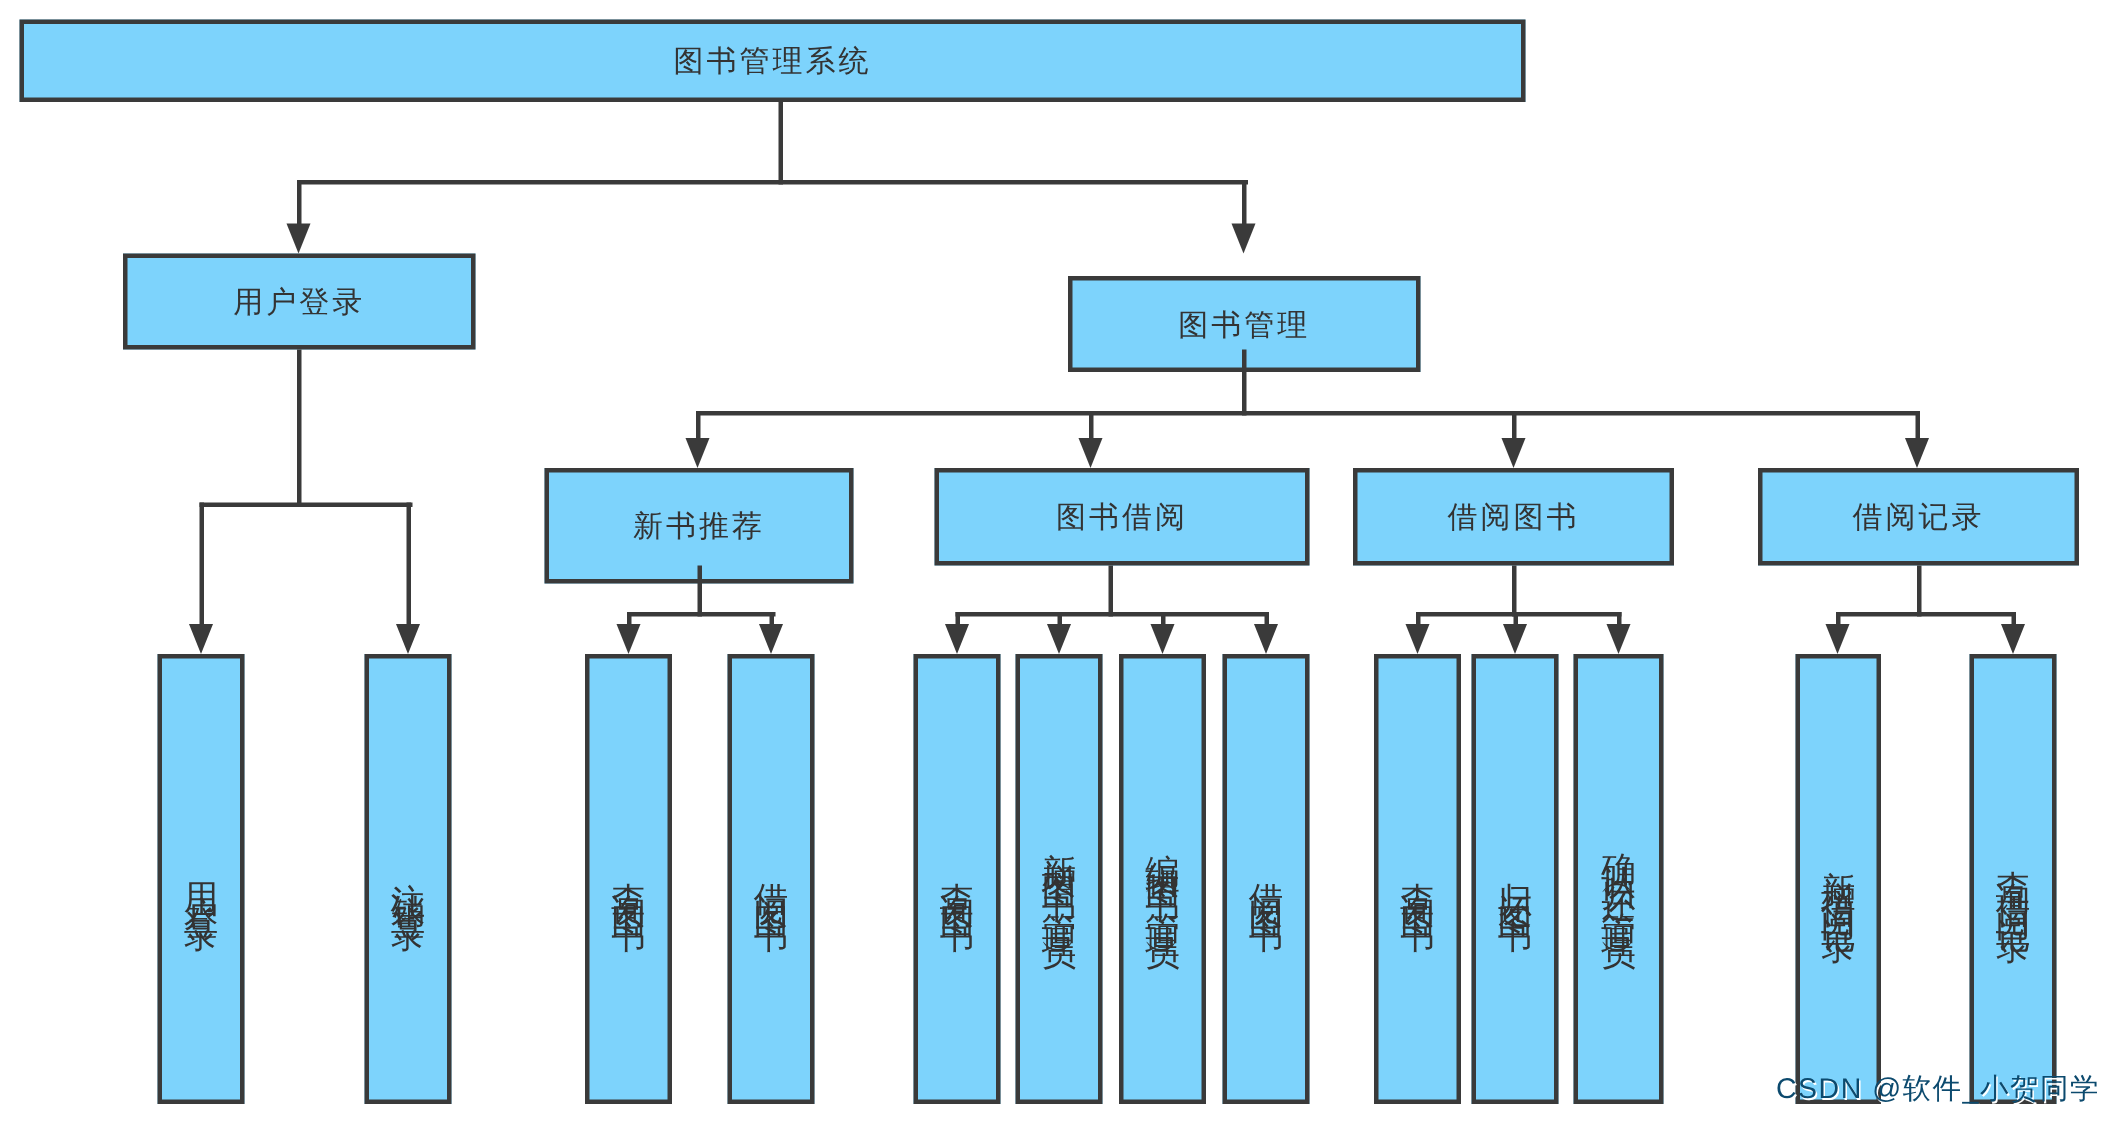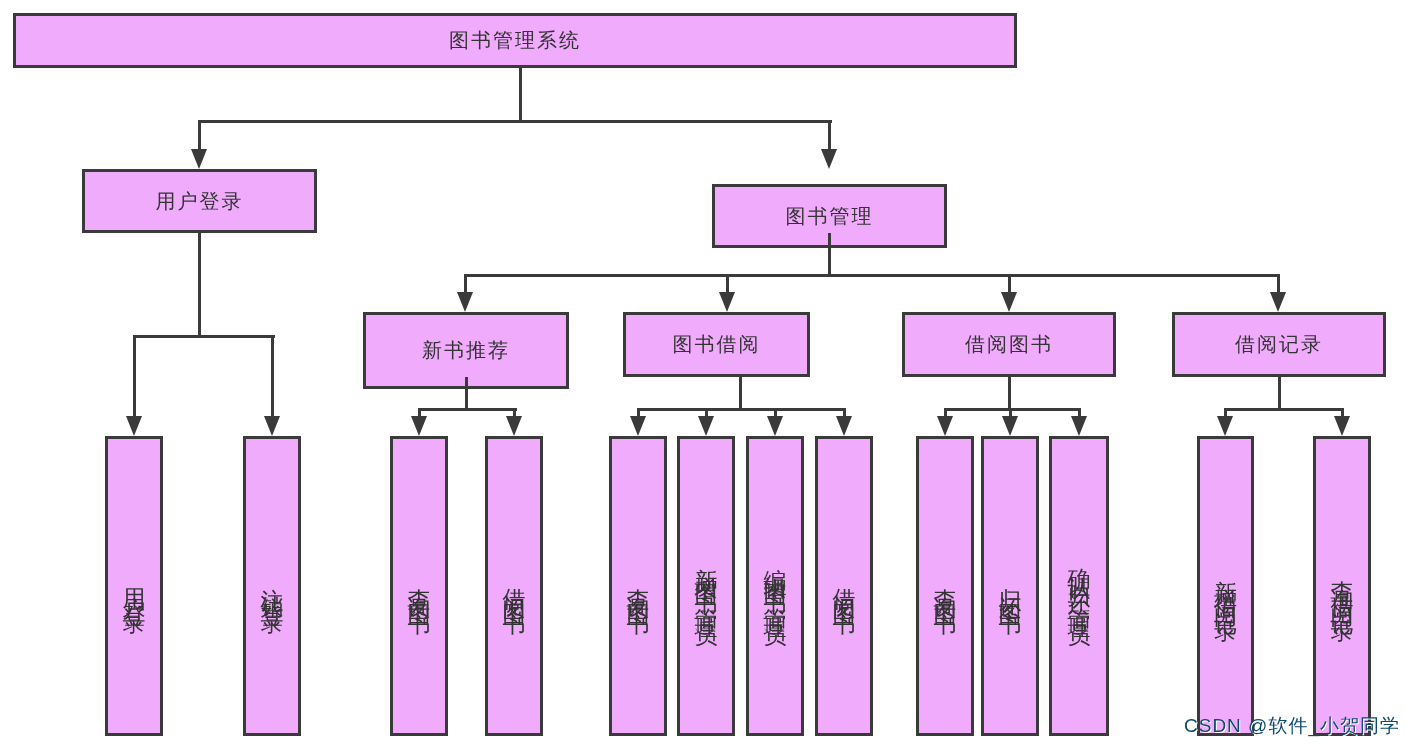--- a/index.html
+++ b/index.html
@@ -2,21 +2,21 @@
 <html><head>
 <meta charset="utf-8">
 <style>
   html,body{margin:0;padding:0;}
   body{
     width:1405px;height:747px;position:relative;background:#ffffff;
     font-family:"Liberation Sans","DejaVu Sans",sans-serif;color:#333333;
     overflow:hidden;
   }
   .box{
-    position:absolute;box-sizing:border-box;border:3px solid #3a3a3a;background:#f0abfc;
+    position:absolute;box-sizing:border-box;border:3px solid #3a3a3a;background:#7dd3fc;
     display:flex;align-items:center;justify-content:center;
   }
   .box.h span{font-size:20px;letter-spacing:2px;color:#333;white-space:nowrap;}
   .box.root span{font-size:20px;letter-spacing:2px;}
   .box.v span{
     writing-mode:vertical-rl;text-orientation:mixed;
     font-size:23px;letter-spacing:8px;line-height:1;color:#333;
   }
   .vline{position:absolute;width:3px;background:#3a3a3a;}
   .hline{position:absolute;height:3px;background:#3a3a3a;}
@@ -40,21 +40,21 @@
 <div class="box h" style="left:82px;top:169px;width:235px;height:64px">
   <span>用户登录</span>
 </div>
 <div class="box h" style="left:712px;top:184px;width:235px;height:64px">
   <span>图书管理</span>
 </div>
 
 <div class="box h" style="left:363px;top:312px;width:206px;height:77px">
   <span>新书推荐</span>
 </div>
-<div class="box h" style="left:623px;top:312px;width:187px;height:65px">
+<div class="box h" style="left:623px;top:312px;width:250px;height:65px">
   <span>图书借阅</span>
 </div>
 <div class="box h" style="left:902px;top:312px;width:214px;height:65px">
   <span>借阅图书</span>
 </div>
 <div class="box h" style="left:1172px;top:312px;width:214px;height:65px">
   <span>借阅记录</span>
 </div>
 
 <div class="box v" style="left:105px;top:436px;width:58px;height:300px">

